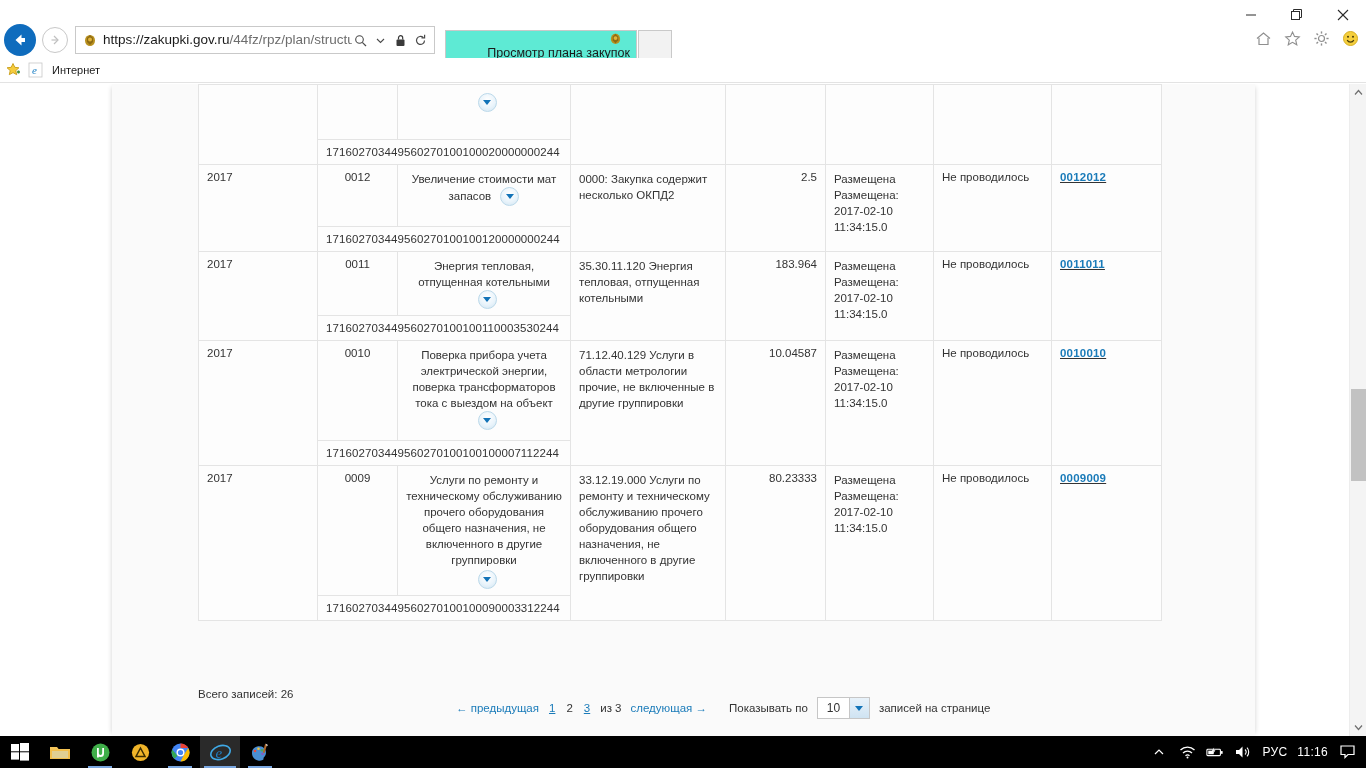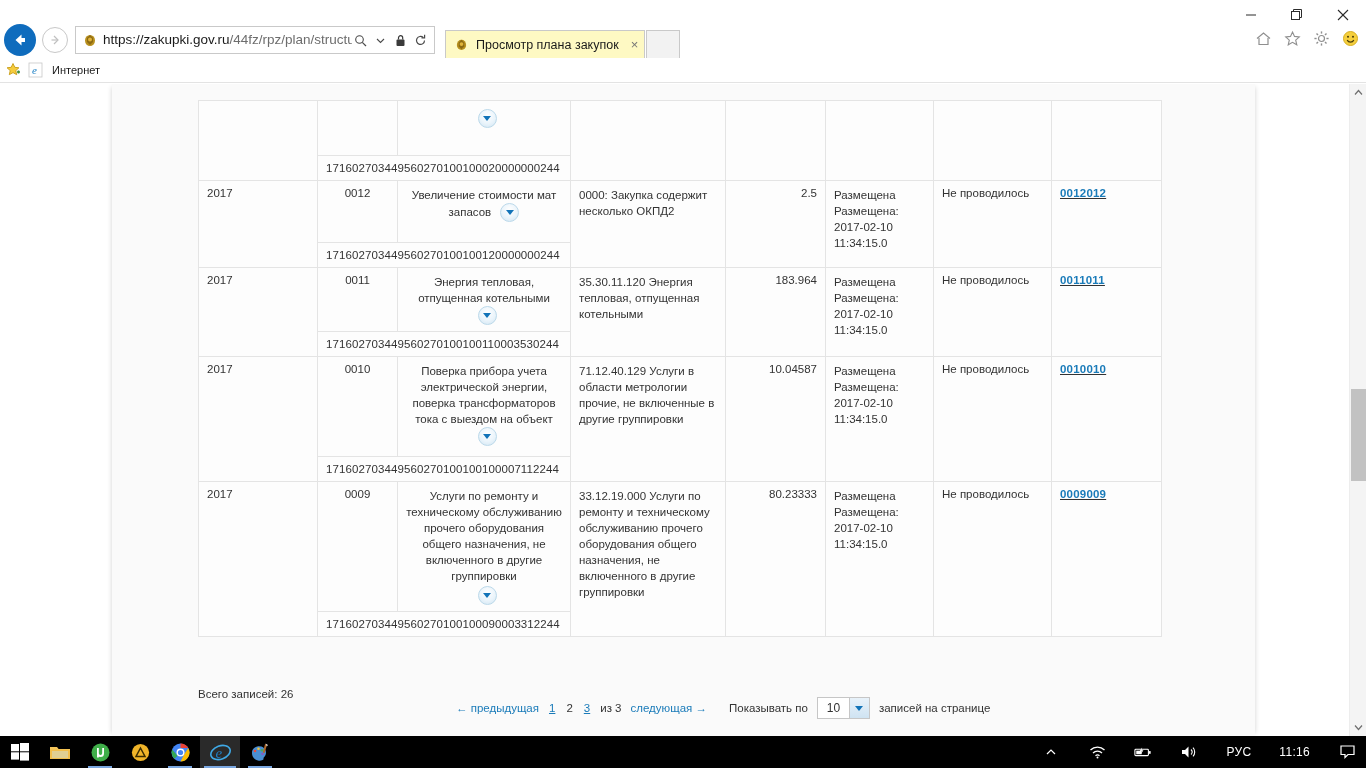--- a/index.html
+++ b/index.html
@@ -50,22 +50,22 @@
     font-size: 13.5px; color: #6d6d6d; white-space: nowrap; overflow: hidden;
     flex: 1 1 auto; line-height: 18px;
   }
   .url-text b { color: #1a1a1a; font-weight: 400; }
   .addr-icons { display: flex; align-items: center; gap: 3px; padding-right: 2px; }
   .addr-ic { width: 17px; height: 20px; display: flex; align-items: center;
              justify-content: center; color: #4a4a4a; font-size: 13px; }
   .tab-strip { display: flex; align-items: flex-end; height: 36px; margin-left: 10px; }
   .tab {
     height: 28px; min-width: 192px; border: 1px solid #c9c9c9; border-bottom: none;
-    background: #fef9c3; display: flex; align-items: center; padding: 0 6px 0 8px;
-    font-size: 12.5px; color: #1a1a1a; white-space: nowrap;
+    background: #5eead4; display: flex; align-items: flex-end; padding: 0 6px 0 8px;
+    font-size: 12.5px; color: #1a1a1a; white-space: nowrap; flex-direction: column;
   }
   .tab .fav { width: 15px; height: 15px; margin-right: 7px; flex: 0 0 auto;
               display:flex;align-items:center;justify-content:center; }
   .tab .tab-label { flex: 1 1 auto; }
   .tab .tab-close { color: #767676; font-size: 13px; margin-left: 12px; }
   .newtab {
     width: 34px; height: 28px; border: 1px solid #c9c9c9; border-bottom: none;
     background: #f2f2f2; margin-left: 1px;
   }
   .ie-tools {
@@ -86,21 +86,21 @@
   
   .viewport {
     position: absolute; left: 0; top: 84px; width: 1366px; height: 652px;
     background: #ffffff; overflow: hidden;
   }
   .page-shell {
     position: absolute; left: 112px; top: 0; width: 1143px; height: 652px;
     background: #fafafa;
     box-shadow: -3px 0 5px -3px rgba(0,0,0,0.18), 3px 0 5px -3px rgba(0,0,0,0.18);
   }
-  .table-area { position: absolute; left: 86px; top: 16px; width: 953px; }
+  .table-area { position: absolute; left: 86px; top: 0; width: 953px; }
 
   table.purchase-table {
     border-collapse: collapse; width: 953px; table-layout: fixed;
     font-size: 11.5px; color: #333;
   }
   table.purchase-table td {
     border: 1px solid #e4e4e4; vertical-align: top; padding: 6px 8px;
     background: #fdfdfd;
   }
   .c-year   { width: 119px; }
@@ -189,21 +189,21 @@
   .tb-item.active { background: #2a2a2a; }
   .tb-item.active::after {
     content: ""; position: absolute; left: 4px; right: 4px; bottom: 0; height: 2px;
     background: #7aa7e0;
   }
   .tb-item.open::after {
     content: ""; position: absolute; left: 8px; right: 8px; bottom: 0; height: 2px;
     background: #7aa7e0;
   }
   .tb-right {
-    margin-left: auto; display: flex; align-items: center; gap: 28px;
+    margin-left: auto; display: flex; align-items: center; gap: 10px;
     padding-right: 10px; color: #ffffff; font-size: 11.5px;
   }
   .tray-ic { display: flex; align-items: center; justify-content: center;
              width: 18px; height: 20px; }
   .tray-text { color: #fff; font-size: 12px; letter-spacing: .3px; }
 </style>
 </head>
 <body>
 
 <div class="browser-chrome">

